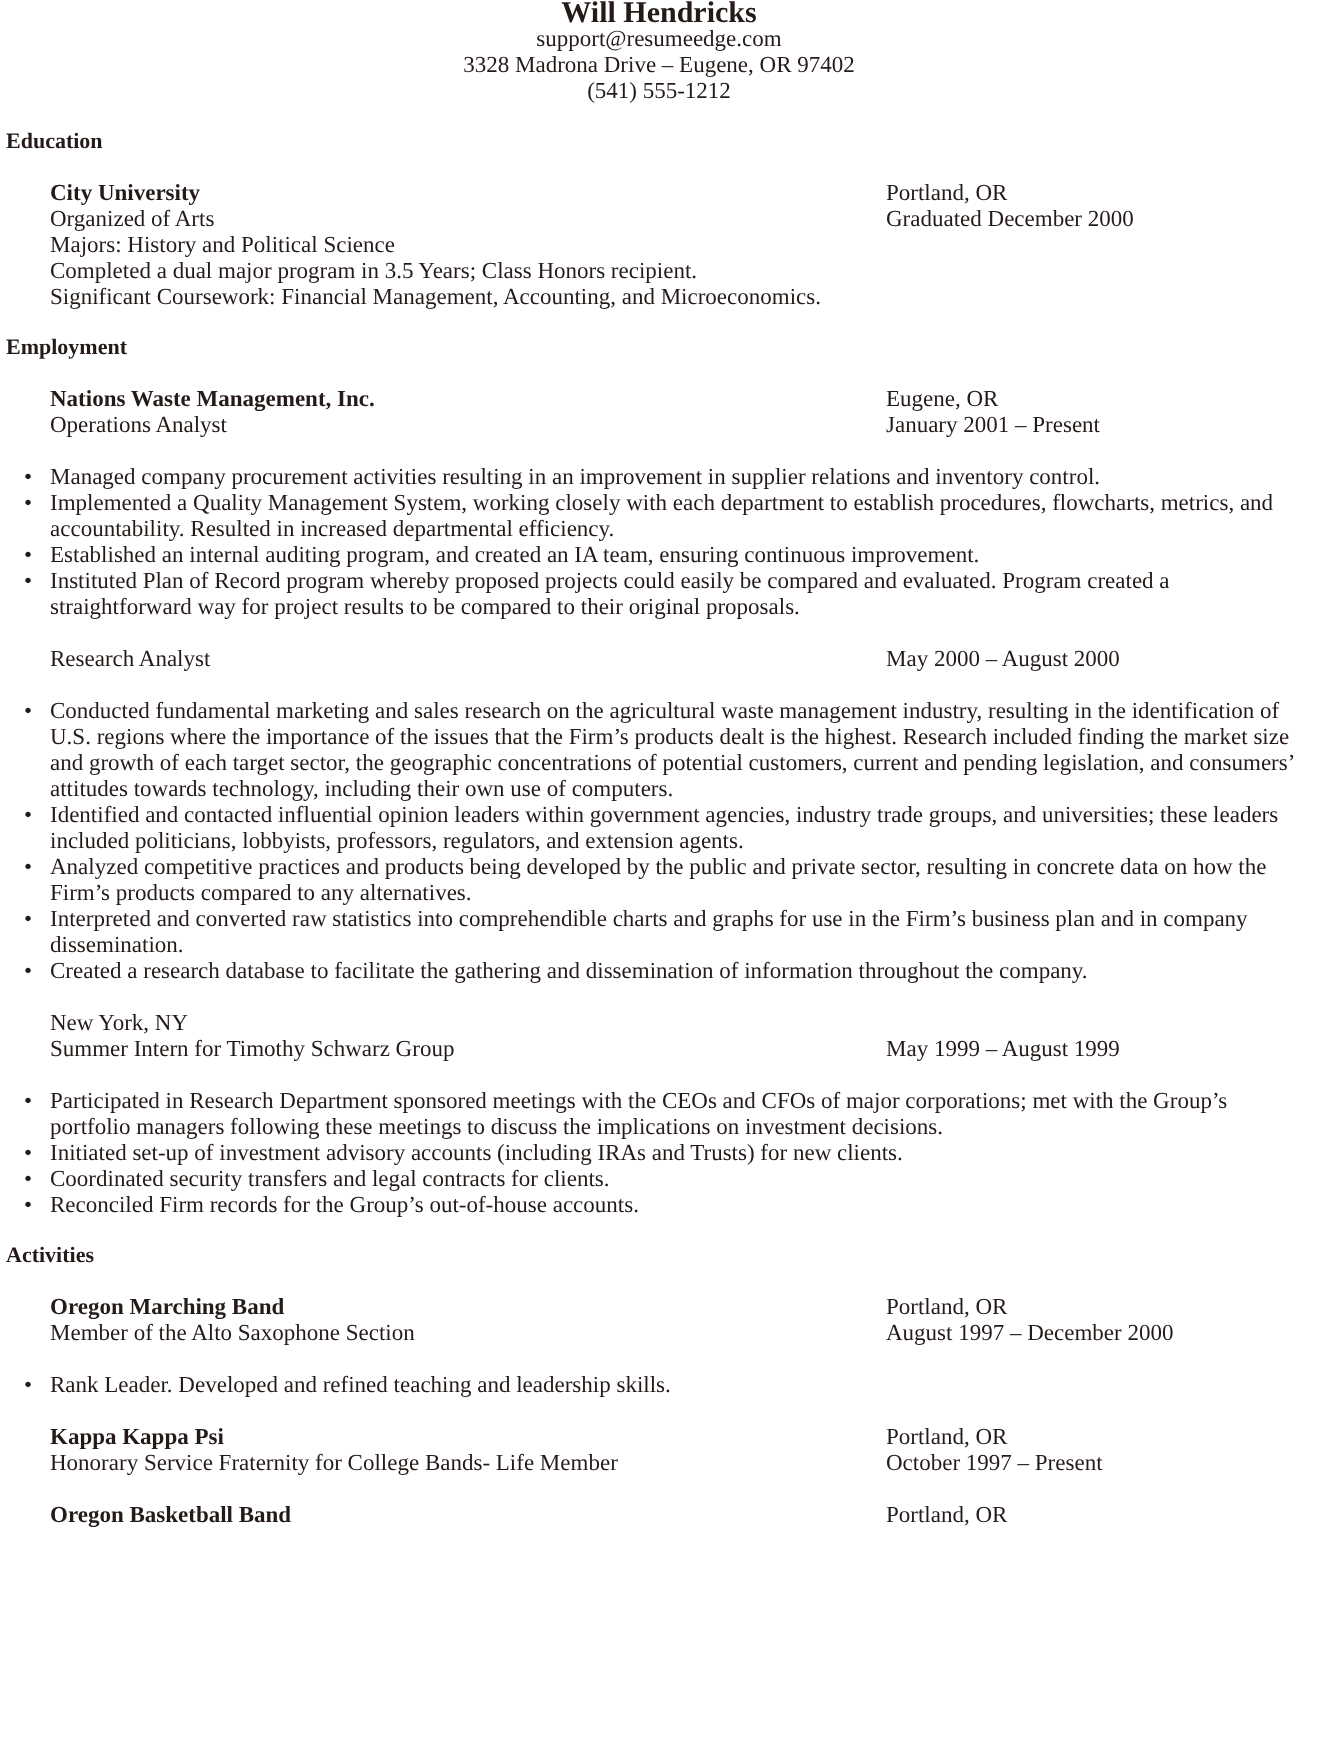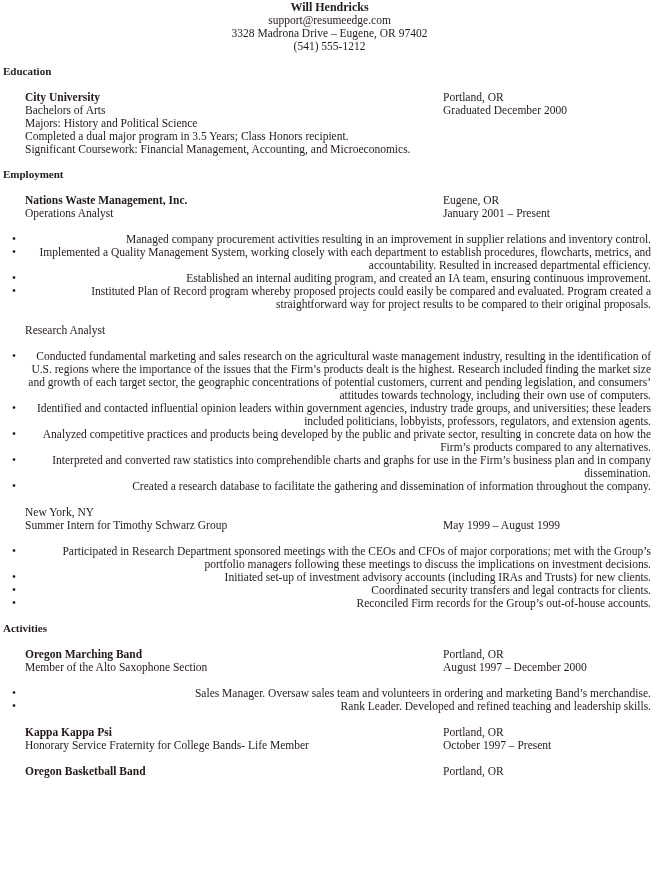--- a/index.html
+++ b/index.html
@@ -9,21 +9,21 @@
     overflow: hidden;
     font-family: "Liberation Serif", "DejaVu Serif", serif;
     font-size: 11.5px;
     line-height: 13px;
     color: #241a18;
   }
   .page { padding: 1px 4px 0 3px; }
 
   
   .hdr { text-align: center; }
-  .hdr .name { font-weight: bold; font-size: 12px; }
+  .hdr .name { font-weight: bold; font-size: 15px; }
 
   
   .sec-heading {
     font-weight: bold;
     font-size: 11px;
     margin: 12px 0 0 0;
   }
   .activities-heading { }
 
   
@@ -34,21 +34,20 @@
   .row .right { flex: 1; }
   .bold { font-weight: bold; }
 
   .notes { }
 
   
   ul.bullets {
     list-style: none;
     margin: 13px 0 0 9px;
     padding: 0 5px 0 0;
-    text-align: right;
   }
   ul.bullets li {
     position: relative;
     padding-left: 13px;
   }
   ul.bullets li::before {
     content: "\2022";
     position: absolute;
     left: 0;
     top: 0;
@@ -68,21 +67,21 @@
 
   <section>
     <div class="sec-heading">Education</div>
     <div class="indent">
       <div class="entry-head">
         <div class="row">
           <div class="left bold">City University</div>
           <div class="right">Portland, OR</div>
         </div>
         <div class="row">
-          <div class="left">Bachelors of Arts</div>
+          <div class="left">Organized of Arts</div>
           <div class="right">Graduated December 2000</div>
         </div>
         <div class="row">
           <div class="left">Majors: History and Political Science</div>
         </div>
       </div>
       <div class="notes">
         <div>Completed a dual major program in 3.5 Years; Class Honors recipient.</div>
         <div>Significant Coursework: Financial Management, Accounting, and Microeconomics.</div>
       </div>
@@ -108,20 +107,21 @@
         <li>Implemented a Quality Management System, working closely with each department to establish procedures, flowcharts, metrics, and accountability. Resulted in increased departmental efficiency.</li>
         <li>Established an internal auditing program, and created an IA team, ensuring continuous improvement.</li>
         <li>Instituted Plan of Record program whereby proposed projects could easily be compared and evaluated. Program created a straightforward way for project results to be compared to their original proposals.</li>
       </ul>
     </div>
 
     <div>
       <div class="indent entry-head">
         <div class="row">
           <div class="left">Research Analyst</div>
+          <div class="right">May 2000 – August 2000</div>
         </div>
       </div>
       <ul class="bullets">
         <li>Conducted fundamental marketing and sales research on the agricultural waste management industry, resulting in the identification of U.S. regions where the importance of the issues that the Firm’s products dealt is the highest. Research included finding the market size and growth of each target sector, the geographic concentrations of potential customers, current and pending legislation, and consumers’ attitudes towards technology, including their own use of computers.</li>
         <li>Identified and contacted influential opinion leaders within government agencies, industry trade groups, and universities; these leaders included politicians, lobbyists, professors, regulators, and extension agents.</li>
         <li>Analyzed competitive practices and products being developed by the public and private sector, resulting in concrete data on how the Firm’s products compared to any alternatives.</li>
         <li>Interpreted and converted raw statistics into comprehendible charts and graphs for use in the Firm’s business plan and in company dissemination.</li>
         <li>Created a research database to facilitate the gathering and dissemination of information throughout the company.</li>
       </ul>
     </div>
@@ -153,21 +153,20 @@
         <div class="row">
           <div class="left bold">Oregon Marching Band</div>
           <div class="right">Portland, OR</div>
         </div>
         <div class="row">
           <div class="left">Member of the Alto Saxophone Section</div>
           <div class="right">August 1997 – December 2000</div>
         </div>
       </div>
       <ul class="bullets">
-        <li>Sales Manager. Oversaw sales team and volunteers in ordering and marketing Band’s merchandise.</li>
         <li>Rank Leader. Developed and refined teaching and leadership skills.</li>
       </ul>
     </div>
 
     <div>
       <div class="indent entry-head">
         <div class="row">
           <div class="left bold">Kappa Kappa Psi</div>
           <div class="right">Portland, OR</div>
         </div>

